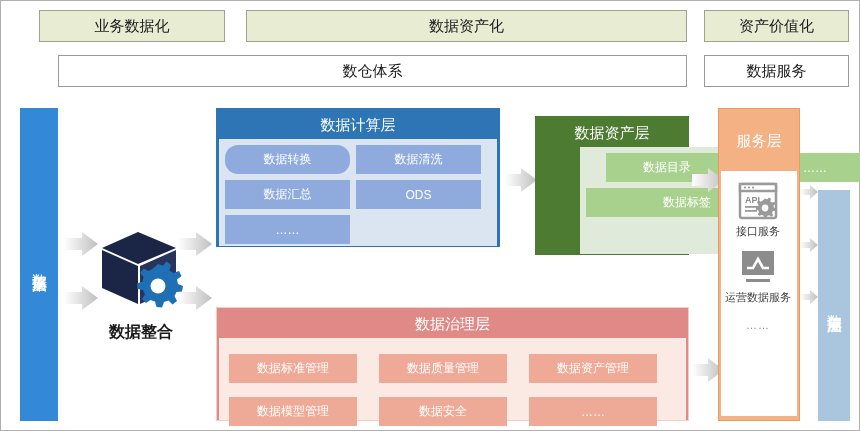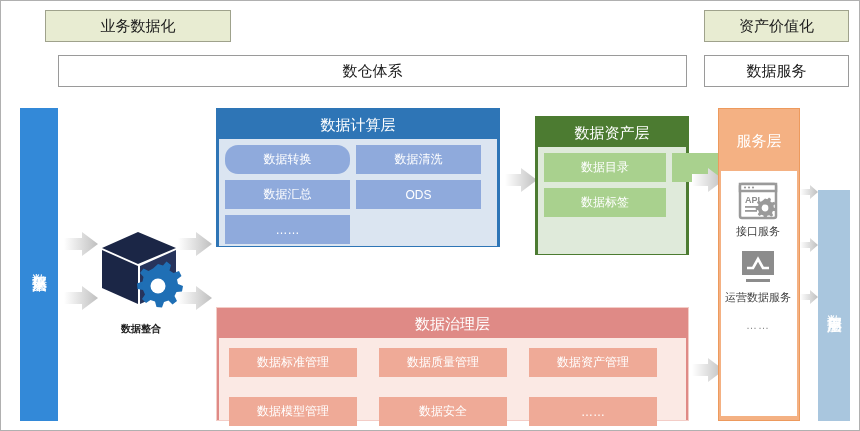--- a/index.html
+++ b/index.html
@@ -29,49 +29,52 @@
   .panel-body{display:flex;flex-wrap:wrap;align-content:flex-start;}
   .chip{color:#ffffff;font-size:12px;}
 
   
   .p-compute{background:#2e75b6;border-color:#2e75b6;}
   .p-compute .panel-body{background:#dbe5f1;}
   .p-compute .chip{background:#8faadc;}
 
   
   .p-asset{background:#4c7b31;border-color:#4c7b31;}
-  .p-asset .panel-body{background:#dfeada;}
+  .p-asset .panel-body{background:#dfeada;margin-left:42px;}
   .p-asset .chip{background:#a9d18e;}
 
   
   .p-gov{background:#df8a86;border:1px solid #f3cdc7;}
   .p-gov .panel-body{background:#fbe9e4;}
   .p-gov .chip{background:#efaa97;}
 
   
   .p-svc{background:#f4b183;border:1px solid #ed9a5d;}
   .p-svc .panel-body{background:#ffffff;flex-direction:column;align-items:center;}
 
   .svc-label{color:#404040;font-size:11px;text-align:center;line-height:1.25;}
   .svc-dots{color:#8a8a8a;font-size:11px;letter-spacing:1px;}
 
   
   .arrow{background:transparent;}
   .arrow svg{display:block;}
 
-  .cube-label{color:#1a1a1a;font-size:10px;font-weight:bold;text-align:center;}
+  .cube-label{color:#1a1a1a;font-size:16px;font-weight:bold;text-align:center;}
 </style>
 </head>
 <body>
 
 <div id="canvas">
   <div class="abs frame"></div>
 
-  <div class="abs hdr ctr" style="left:45px;top:10px;width:186px;height:32px;">
+  <div class="abs hdr ctr" style="left:39px;top:10px;width:186px;height:32px;">
     <span>业务数据化</span>
+  </div>
+  <div class="abs hdr ctr" style="left:246px;top:10px;width:441px;height:32px;">
+    <span>数据资产化</span>
   </div>
   <div class="abs hdr ctr" style="left:704px;top:10px;width:145px;height:32px;">
     <span>资产价值化</span>
   </div>
 
   <div class="abs sub ctr" style="left:58px;top:55px;width:629px;height:32px;">
     <span>数仓体系</span>
   </div>
   <div class="abs sub ctr" style="left:704px;top:55px;width:145px;height:32px;">
     <span>数据服务</span>
@@ -168,40 +171,40 @@
           </linearGradient>
         </defs>
         <path d="M0,6 L16,6 L16,0 L32,12 L16,24 L16,18 L0,18 Z" fill="url(#ga5)"></path>
       </svg>
   </div>
 
   <div class="abs panel p-asset" style="left:535px;top:116px;width:154px;height:139px;padding:2px;">
     <div class="panel-head ctr">数据资产层</div>
     <div class="panel-body" style="width:100%;height:107px;padding:6px;box-sizing:border-box;gap:6px;flex-direction:column;align-items:center;">
       <div class="chip ctr" style="width:122px;height:29px;">数据目录</div>
-      <div class="chip ctr" style="width:122px;height:29px;">数据标签</div>
+      <div class="chip ctr" style="width:122px;height:29px;padding-left:40px;">数据标签</div>
       <div class="chip ctr" style="width:122px;height:29px;">……</div>
     </div>
   </div>
 
   <div class="abs arrow" style="left:692px;top:168px;width:32px;height:24px;">
     <svg width="32" height="24" viewBox="0 0 32 24">
         <defs>
           <linearGradient id="ga6" x1="0" y1="0" x2="1" y2="0">
             <stop offset="0" stop-color="#ffffff"></stop>
             <stop offset="1" stop-color="#bfbfbf"></stop>
           </linearGradient>
         </defs>
         <path d="M0,6 L16,6 L16,0 L32,12 L16,24 L16,18 L0,18 Z" fill="url(#ga6)"></path>
       </svg>
   </div>
 
   <div class="abs panel p-gov" style="left:216px;top:307px;width:473px;height:114px;padding:2px;">
     <div class="panel-head ctr">数据治理层</div>
-    <div class="panel-body" style="width:100%;height:82px;padding:10px 10px;box-sizing:border-box;gap:20px 22px;">
+    <div class="panel-body" style="width:100%;height:82px;padding:16px 10px;box-sizing:border-box;gap:14px 22px;">
       <div class="chip ctr" style="width:128px;height:29px;">数据标准管理</div>
       <div class="chip ctr" style="width:128px;height:29px;">数据质量管理</div>
       <div class="chip ctr" style="width:128px;height:29px;">数据资产管理</div>
       <div class="chip ctr" style="width:128px;height:29px;">数据模型管理</div>
       <div class="chip ctr" style="width:128px;height:29px;">数据安全</div>
       <div class="chip ctr" style="width:128px;height:29px;">……</div>
     </div>
   </div>
 
   <div class="abs arrow" style="left:692px;top:358px;width:32px;height:24px;">

